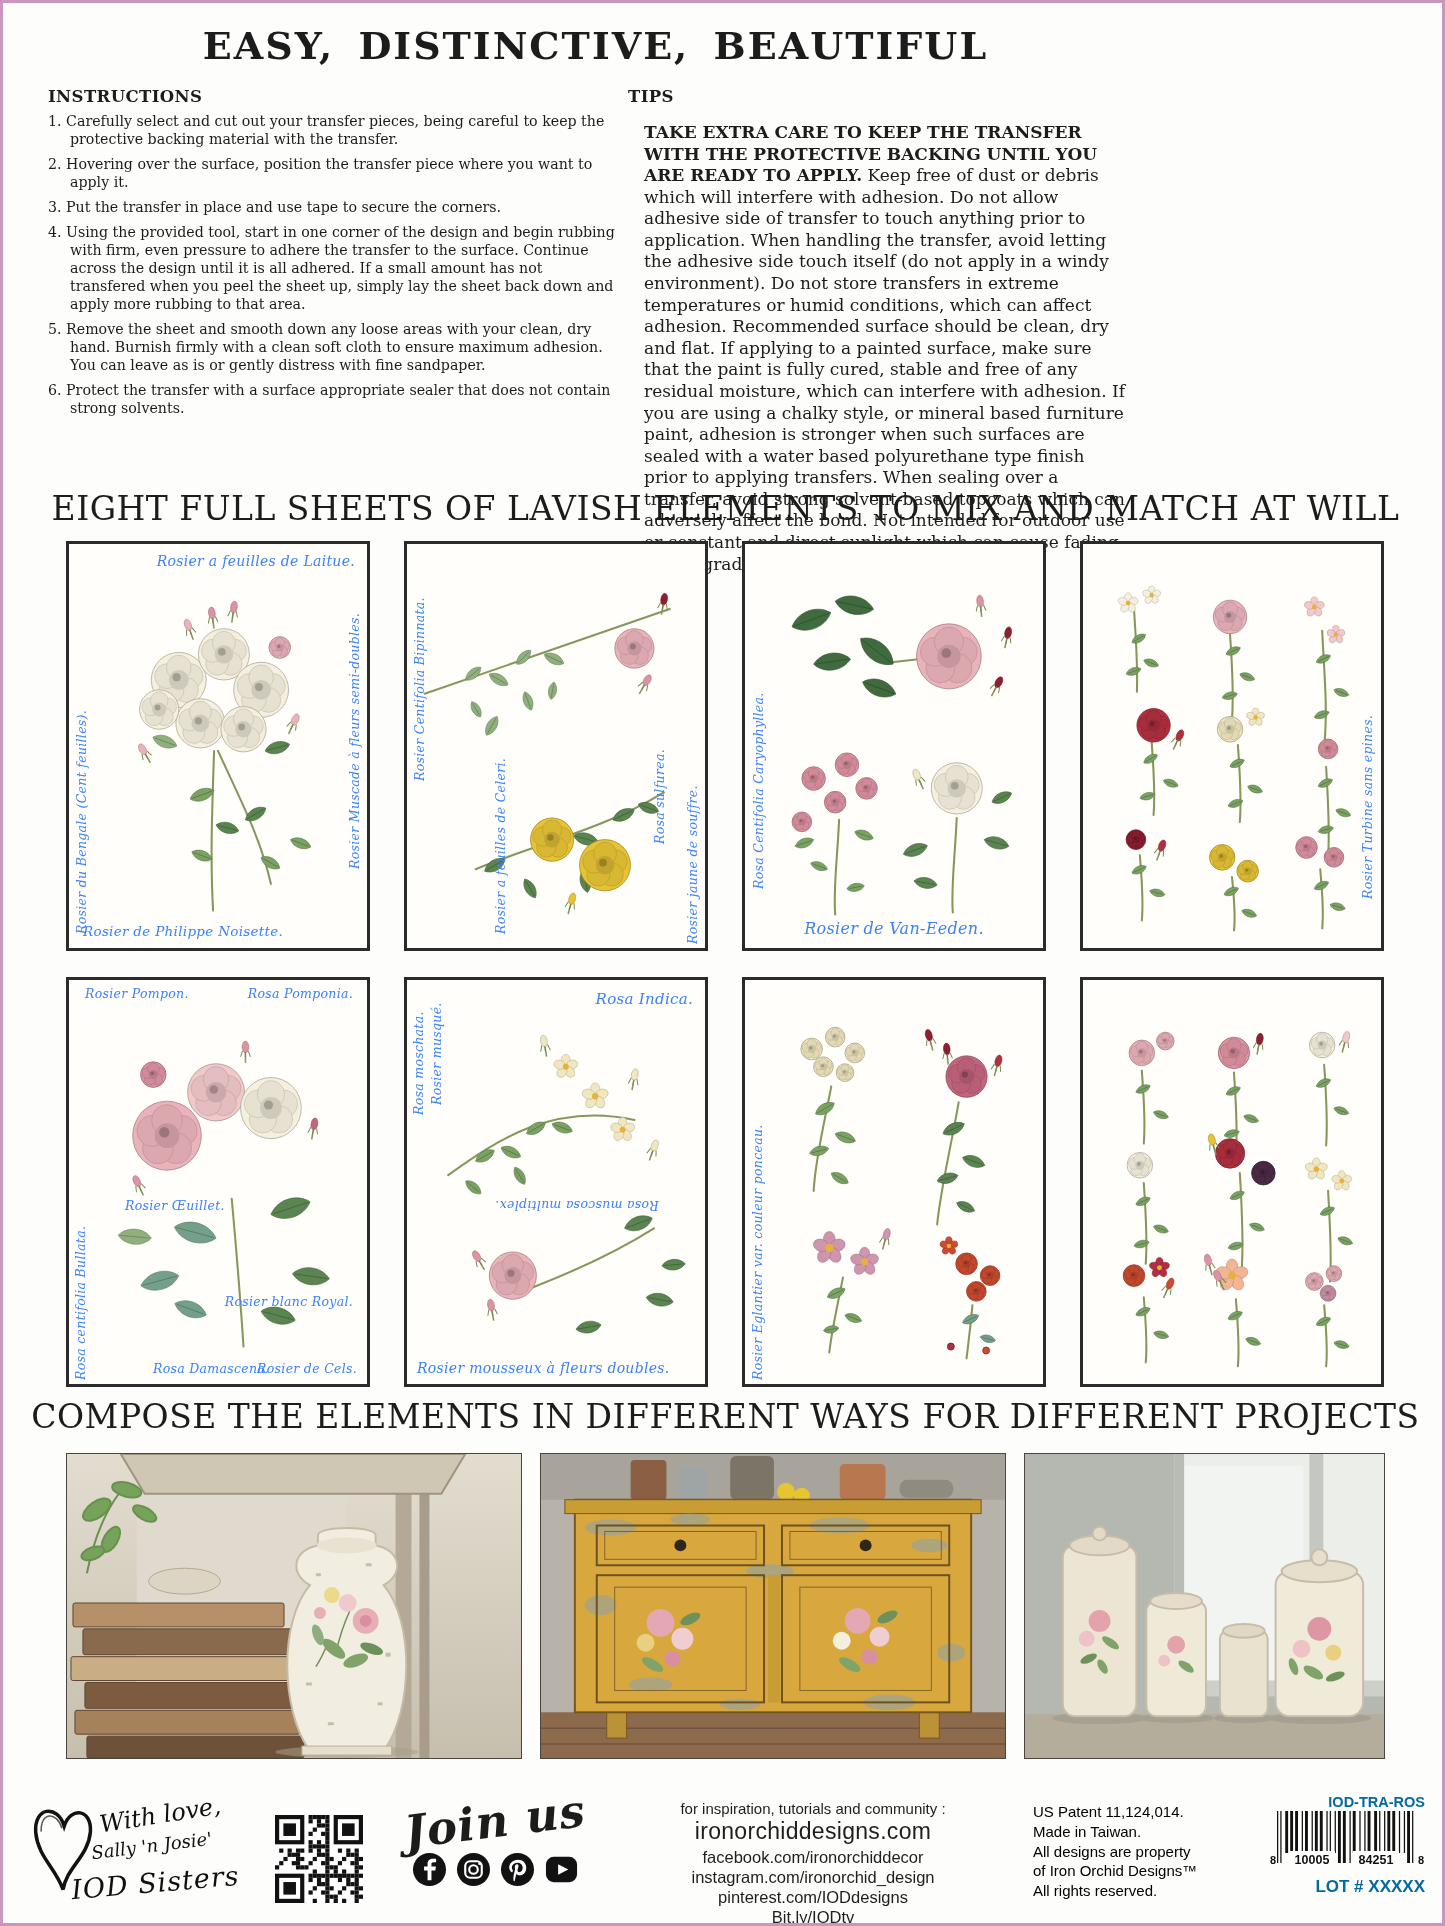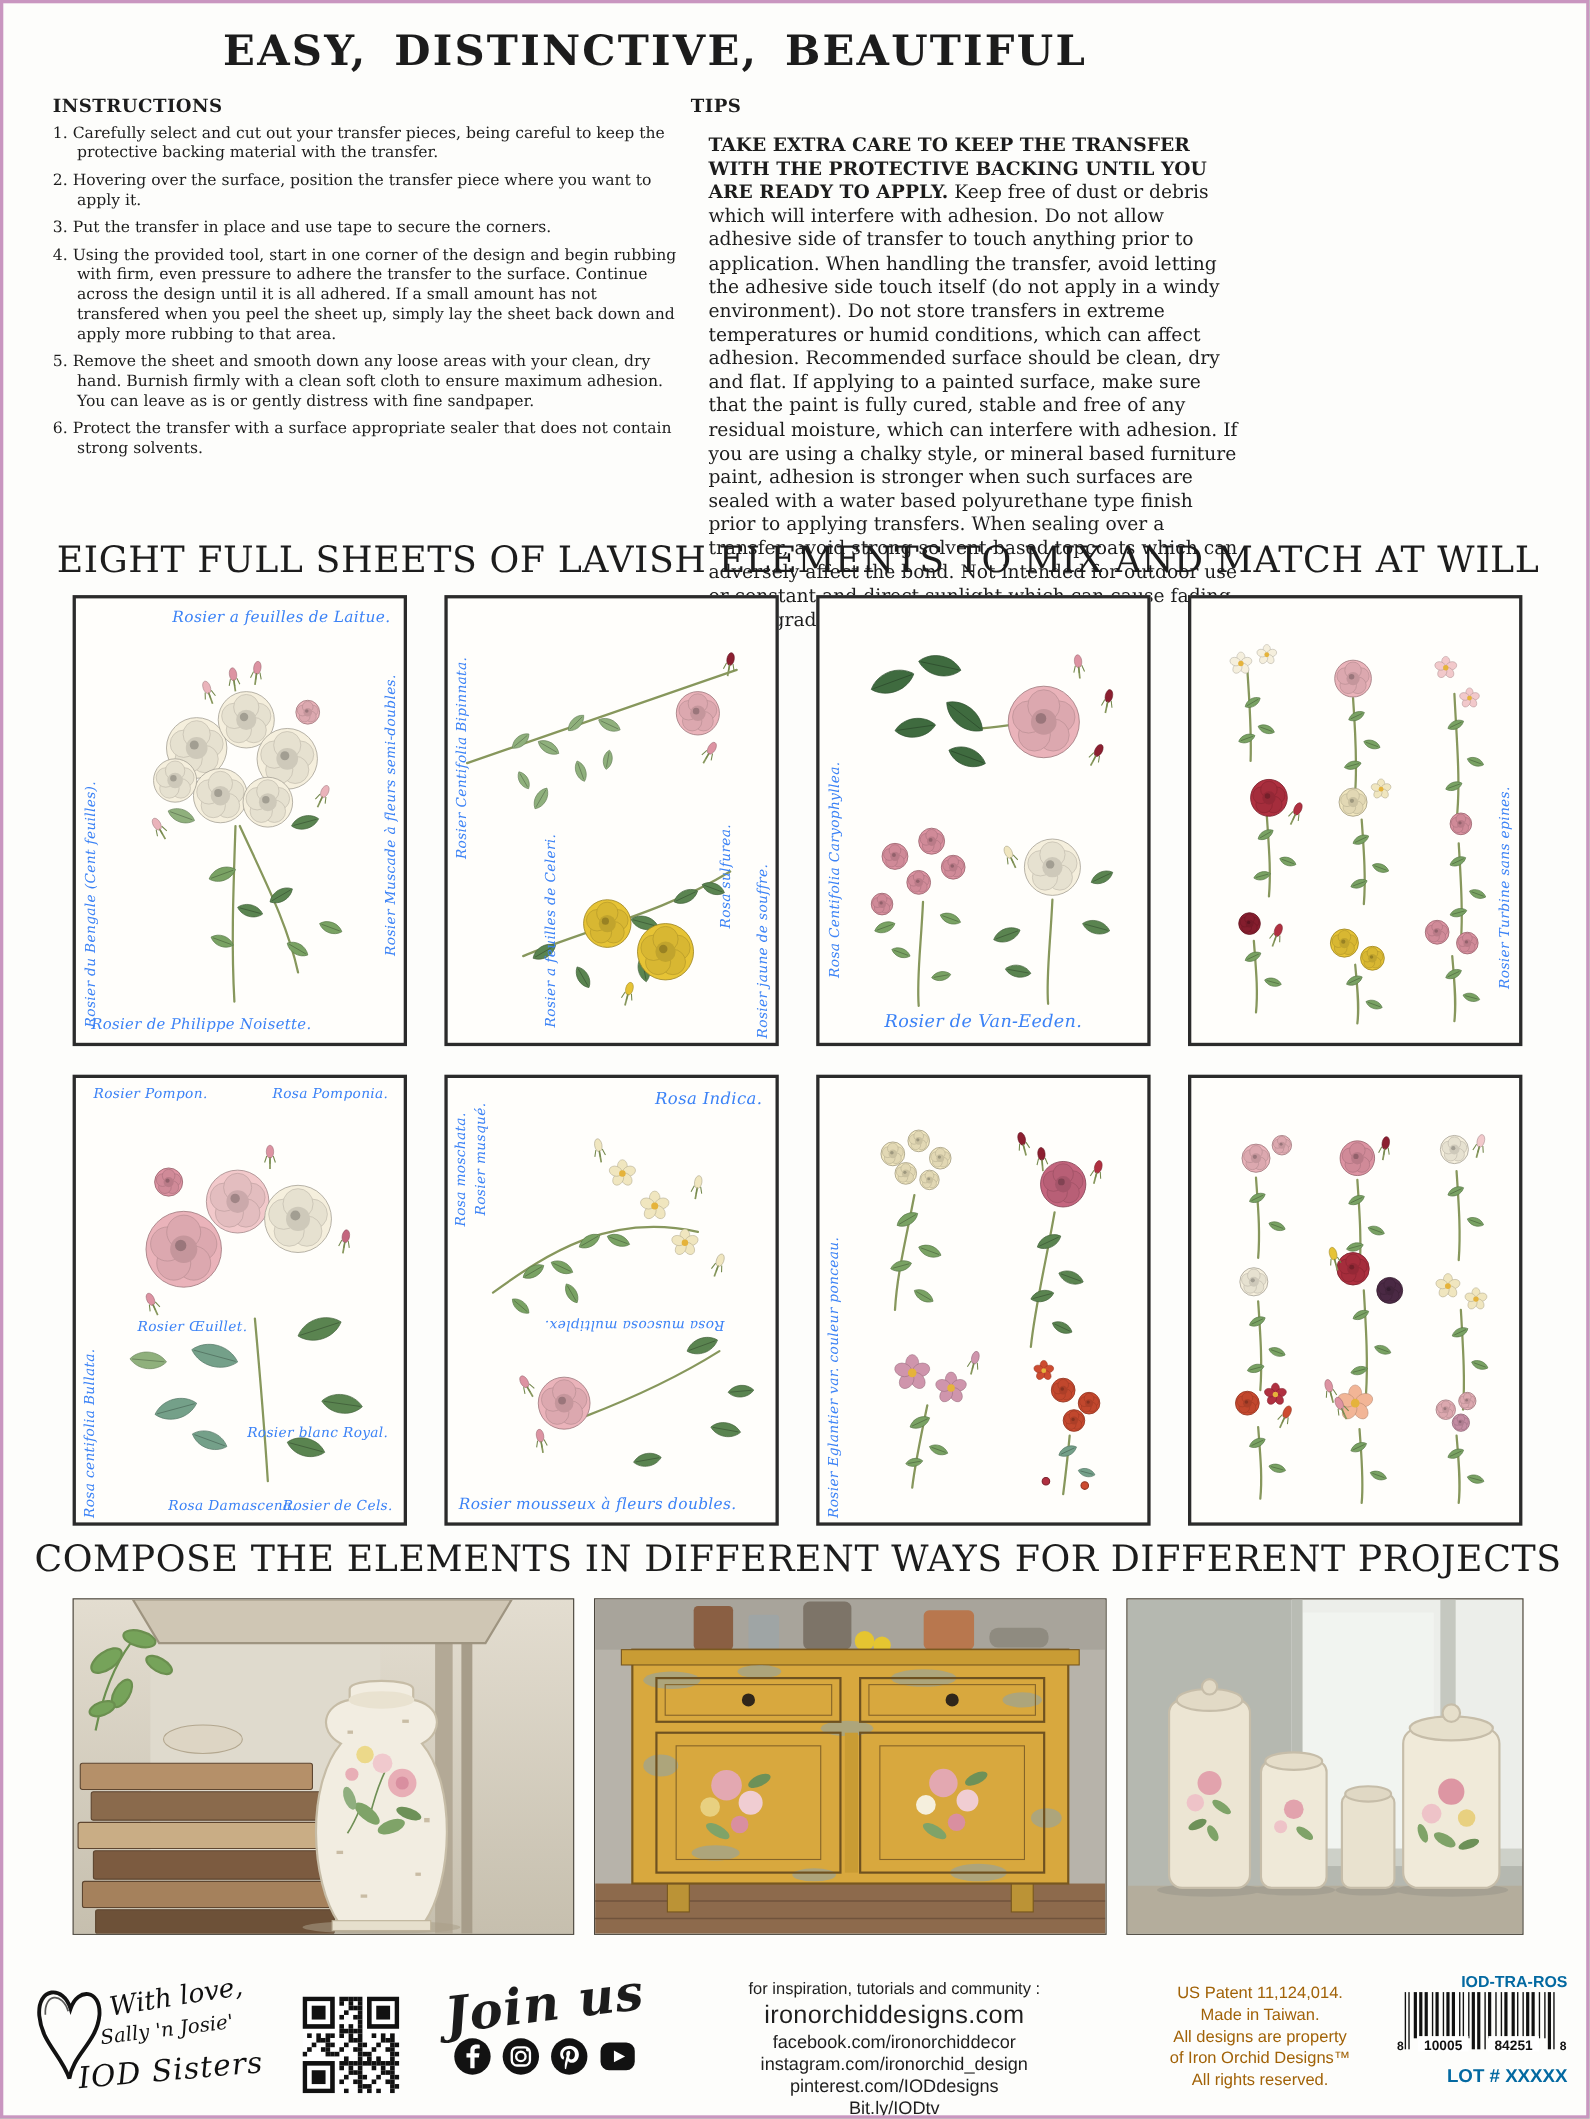--- a/index.html
+++ b/index.html
@@ -48,22 +48,22 @@
   .join{position:absolute;left:386px;top:1792px;width:212px;text-align:center;}
   .join-script{font-size:45px;font-style:italic;font-weight:bold;display:inline-block;
                transform:rotate(-7deg);letter-spacing:1px;}
   .socials{display:flex;gap:9px;justify-content:center;margin-top:4px;}
   .socials svg{width:35px;height:35px;}
   .community{position:absolute;left:600px;top:1797px;width:420px;text-align:center;
              font-family:"Liberation Sans","DejaVu Sans",sans-serif;color:#1e1e1e;}
   .community .intro{font-size:15px;}
   .community .site{font-size:23px;letter-spacing:.3px;margin:1px 0 2px 0;}
   .community .lnk{font-size:16.5px;line-height:1.22;}
-  .legal{position:absolute;left:1030px;top:1799px;width:225px;text-align:center;
-         font-family:"Liberation Sans","DejaVu Sans",sans-serif;font-size:15px;line-height:1.32;color:#a16207;}
+  .legal{position:absolute;left:1030px;top:1799px;width:225px;text-align:left;
+         font-family:"Liberation Sans","DejaVu Sans",sans-serif;font-size:15px;line-height:1.32;color:#000000;}
   .barcode{position:absolute;left:1262px;top:1791px;width:160px;text-align:right;
            font-family:"Liberation Sans","DejaVu Sans",sans-serif;color:#0369a1;font-weight:bold;}
   .barcode .sku{font-size:14.5px;margin-bottom:1px;}
   .barcode .lot{font-size:17px;margin-top:0;}
 </style>
 </head>
 <body>
 
 <div class="page">
 

